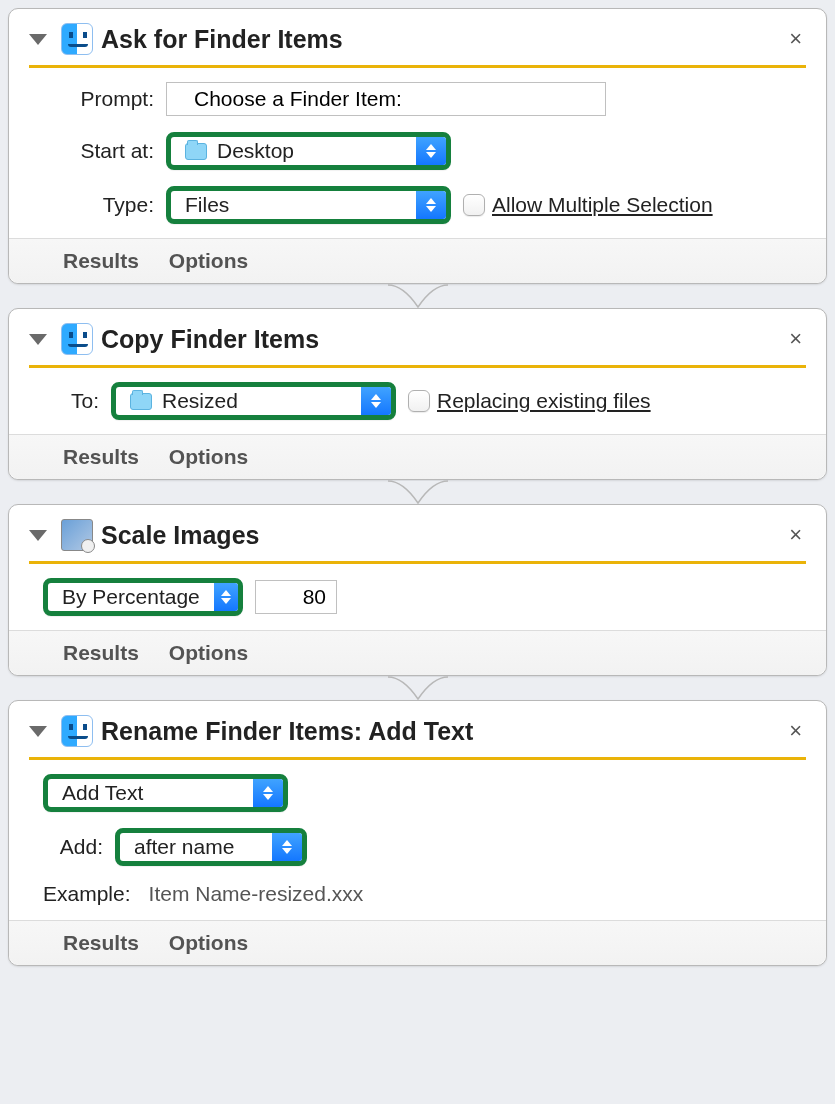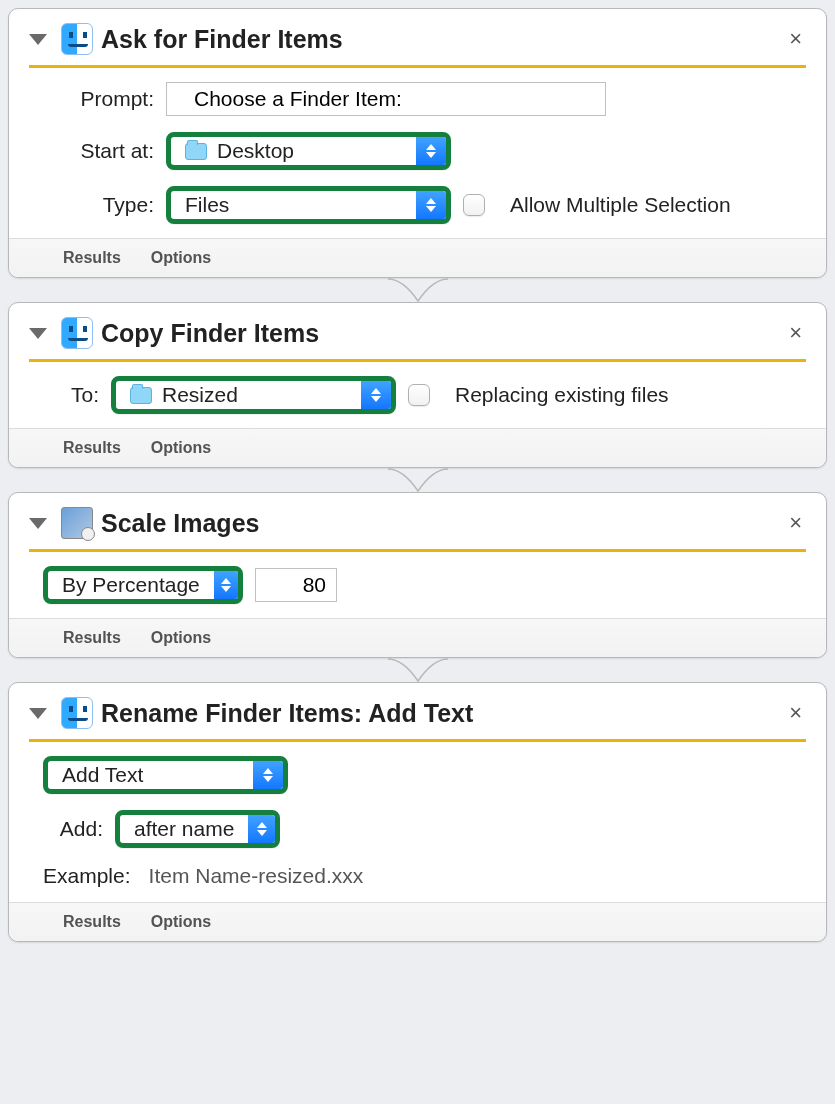--- a/index.html
+++ b/index.html
@@ -202,40 +202,41 @@
     width:9px; height:4px;
     background:#8fd6f7;
     border:1px solid #5bb3e0;
     border-bottom:none;
     border-radius:2px 2px 0 0;
   }
 
   .checkbox {
     display:inline-flex;
     align-items:center;
-    gap:25px;
+    gap:7px;
     cursor: default;
+    text-decoration: underline;
   }
   .checkbox .box {
     width: 22px; height: 22px;
     border: 1px solid #b0b0b0;
     border-radius: 6px;
     background: linear-gradient(180deg,#fff,#f1f1f1);
     box-shadow: 0 1px 1px rgba(0,0,0,0.08);
   }
 
   .card-footer {
     margin: 0 -20px;
     border-top: 1px solid #dcdcdc;
     background: linear-gradient(180deg,#f7f7f7,#f2f2f2);
     border-radius: 0 0 10px 10px;
     padding: 10px 20px 10px 54px;
     display: flex;
     gap: 30px;
-    font-size: 16px;
+    font-size: 21px;
     font-weight: 600;
     color: var(--text-light);
   }
   .card-footer span { cursor: pointer; }
 
   .connector {
     height: 26px;
     display: flex;
     justify-content: center;
     margin: -1px 0;
@@ -389,21 +390,21 @@
               <span>Add Text</span>
             </span>
           <span class="pc">
               <span class="ct"></span>
               <span class="cb"></span>
             </span>
         </div>
       </div>
       <div class="row">
         <div class="label" style="min-width:60px">Add:</div>
-        <div class="popup" style="width:165px">
+        <div class="popup" style="width:192px">
           <span class="pv" style="flex:1">
               <span>after name</span>
             </span>
           <span class="pc">
               <span class="ct"></span>
               <span class="cb"></span>
             </span>
         </div>
       </div>
       <div class="row" style="gap:18px;">

